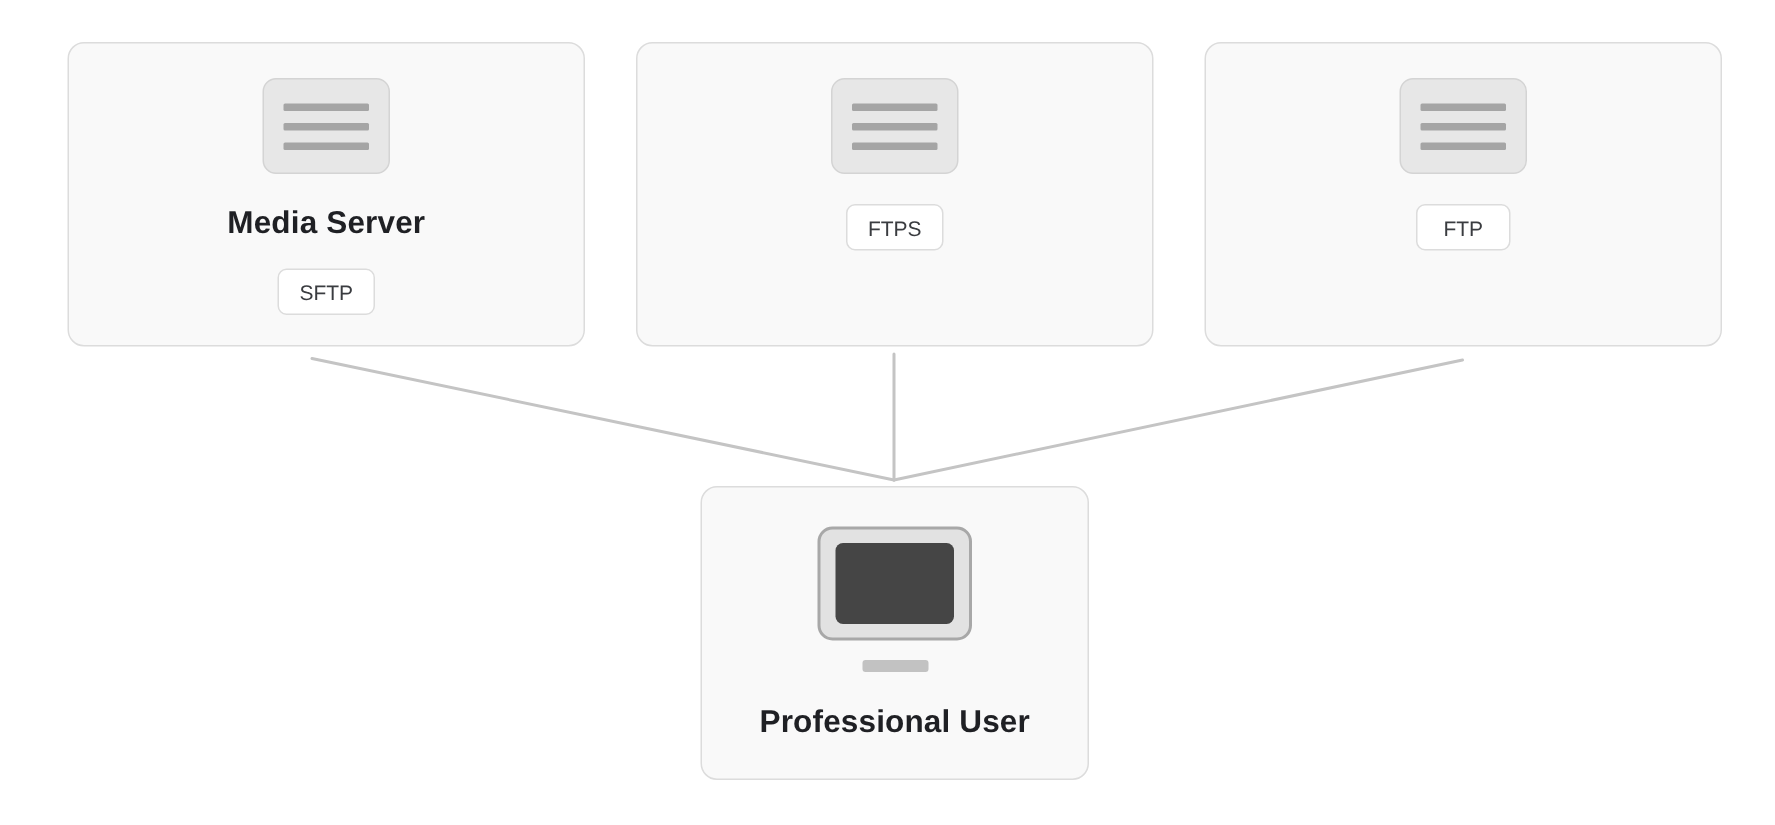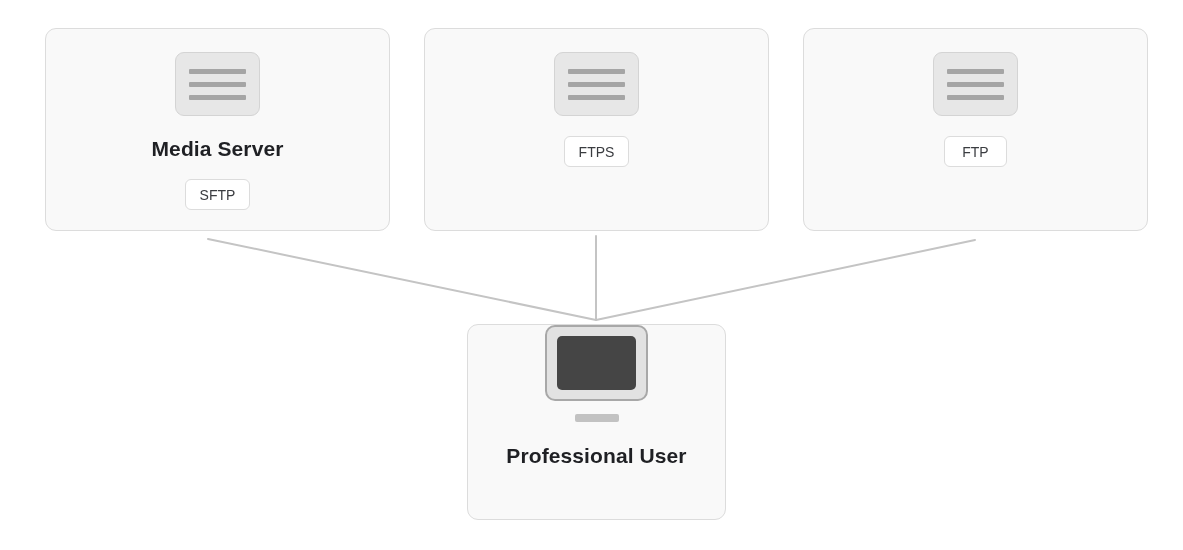--- a/index.html
+++ b/index.html
@@ -100,20 +100,21 @@
     color: #3a3c40;
     white-space: nowrap;
   }
 
   
   .user-card {
     left: 467px;
     top: 324px;
     width: 259px;
     height: 196px;
+    padding-top: 26px;
   }
 
   .monitor-icon {
     width: 103px;
     height: 76px;
     background: #e2e2e2;
     border: 2px solid #a8a8a8;
     border-radius: 10px;
     display: flex;
     align-items: center;

